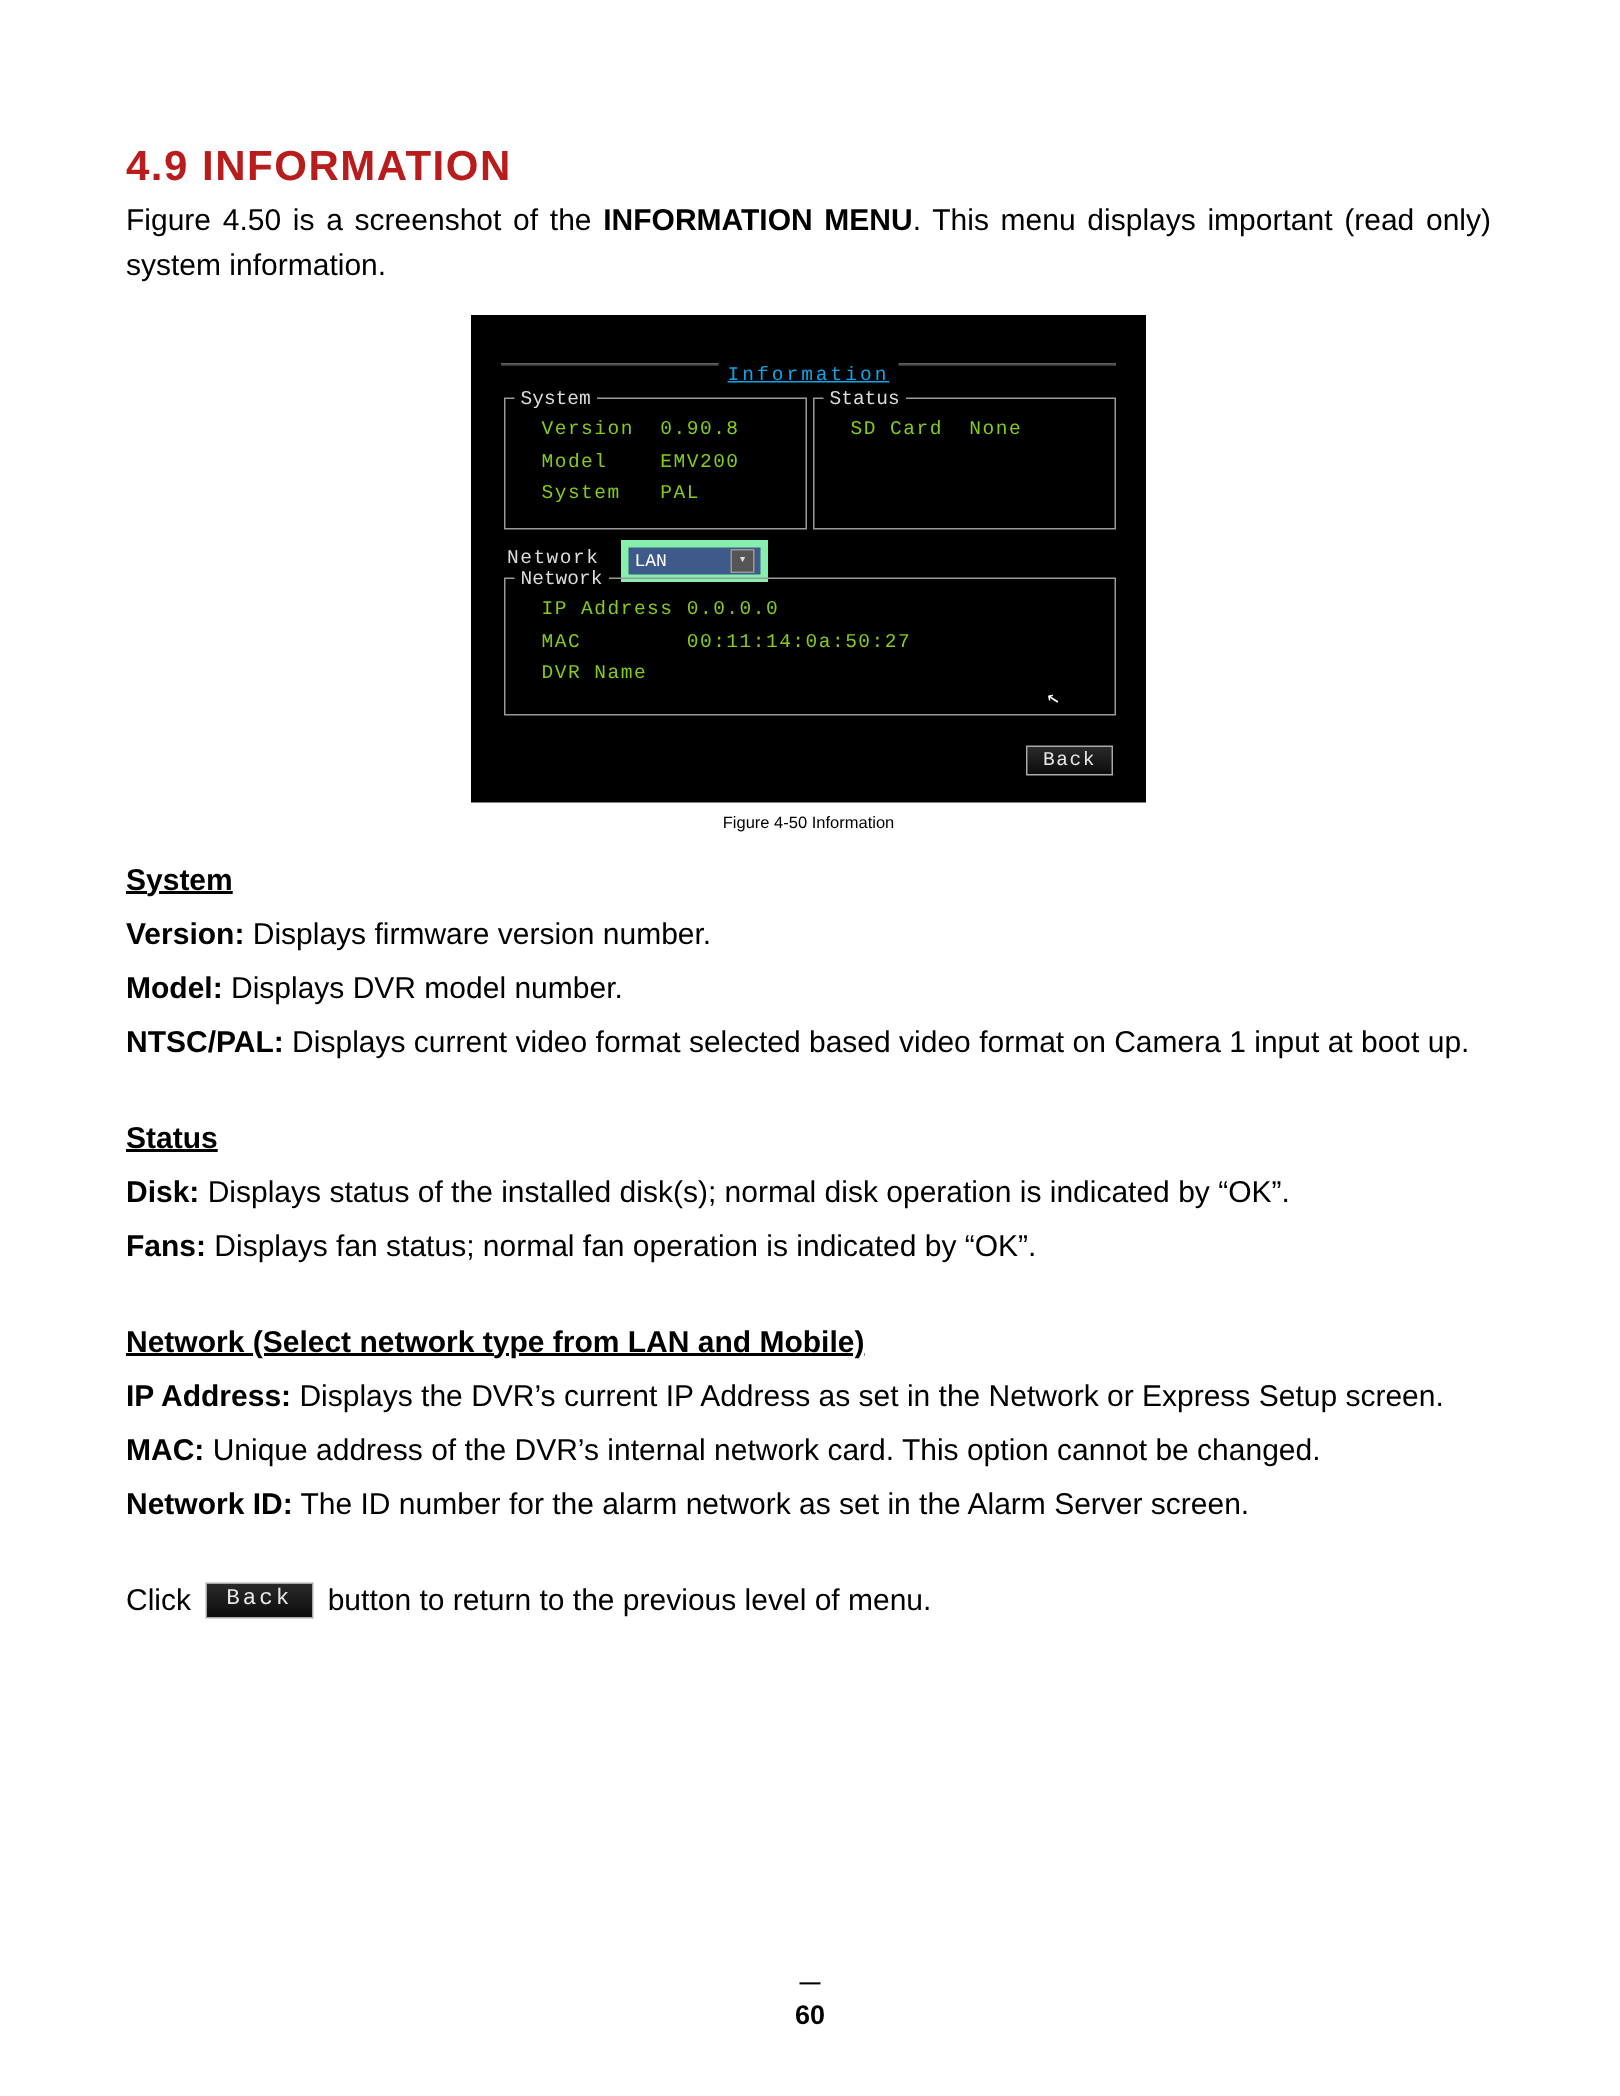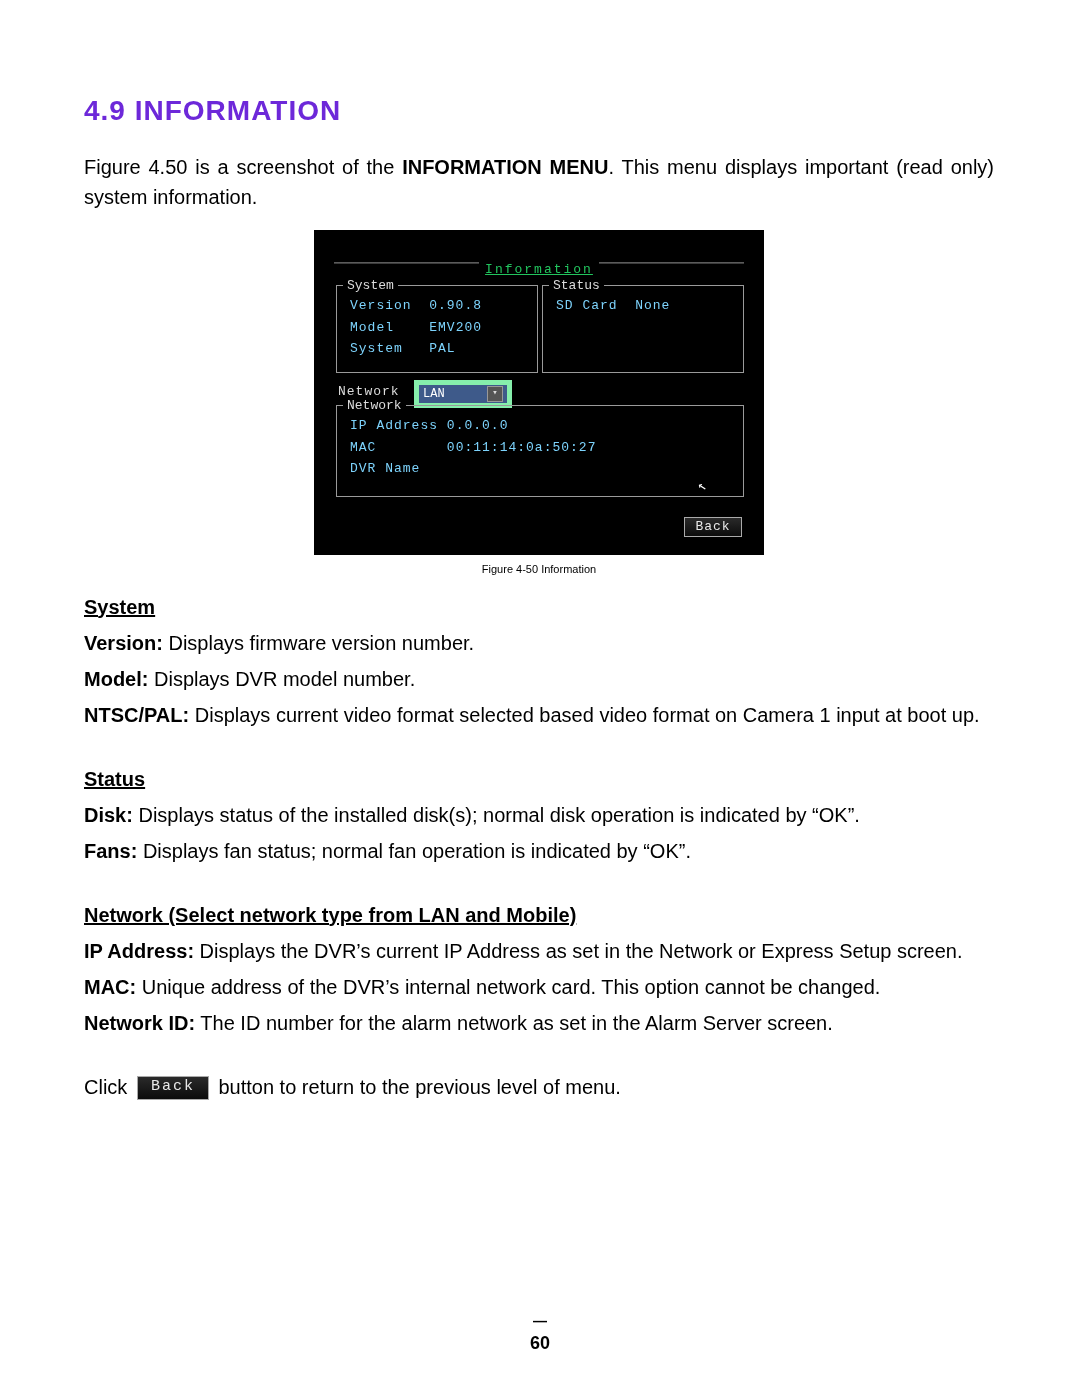--- a/index.html
+++ b/index.html
@@ -16,22 +16,22 @@
   .page {
     position: absolute;
     left: 84px;
     top: 90px;
     width: 910px;
   }
   h2.section {
     font-size: 28px;
     letter-spacing: 1px;
     font-weight: 900;
-    margin: 0 0 20px 0;
-    color: #6d28d9;
+    margin: 0 0 0 0;
+    color: #b91c1c;
     font-family: Arial, Helvetica, sans-serif;
   }
   .intro {
     text-align: justify;
     margin-bottom: 18px;
   }
   .bold { font-weight: 700; }
   .ul  { text-decoration: underline; font-weight: 700; }
   .para { margin: 4px 0 6px 0; }
   .gap { height: 24px; }
@@ -43,30 +43,30 @@
     height: 325px;
     background: #000;
     position: relative;
     font-family: "Courier New", monospace;
     color: #cfd2cf;
     font-size: 13px;
   }
   .shot .hr { position: absolute; left: 20px; right: 20px; top: 32px; height: 2px;
               background: linear-gradient(#6a6a6a,#2b2b2b); }
   .shot .title { position: absolute; left: 0; right: 0; top: 30px; text-align: center;
-                 color: #22c55e; letter-spacing: 2px; font-size: 13px; }
+                 color: #0ea5e9; letter-spacing: 2px; font-size: 13px; }
   .shot .title span { background:#000; padding:0 6px; text-decoration: underline; }
 
   .grpbox { position: absolute; border: 1px solid #9a9a9a; }
   .grpbox .legend {
     position: absolute; top: -10px; left: 6px; background: #000; padding: 0 4px;
     color: #dcdcdc; font-size: 13px;
   }
   .grpbox .inner { padding: 8px 8px 4px 8px; font-size: 13px; letter-spacing: 1px; }
-  .row { margin: 2px 5px; white-space: pre; color:#7dd3fc; }
+  .row { margin: 2px 16px; white-space: pre; color:#84cc16; }
 
   #g-system { left: 22px; top: 55px; width: 200px; height: 86px; }
   #g-status { left: 228px; top: 55px; width: 200px; height: 86px; }
 
   .netlabel { position:absolute; left:24px; top:152px; color:#dcdcdc; letter-spacing:1px; }
   .netselect {
     position:absolute; left:100px; top:150px; width:80px; height:18px;
     background:#3e5a8a; color:#fff; border:5px solid #86efac; padding:0 4px;
     font-family:"Courier New",monospace; font-size:12px; display:flex;
     align-items:center; justify-content:space-between;

